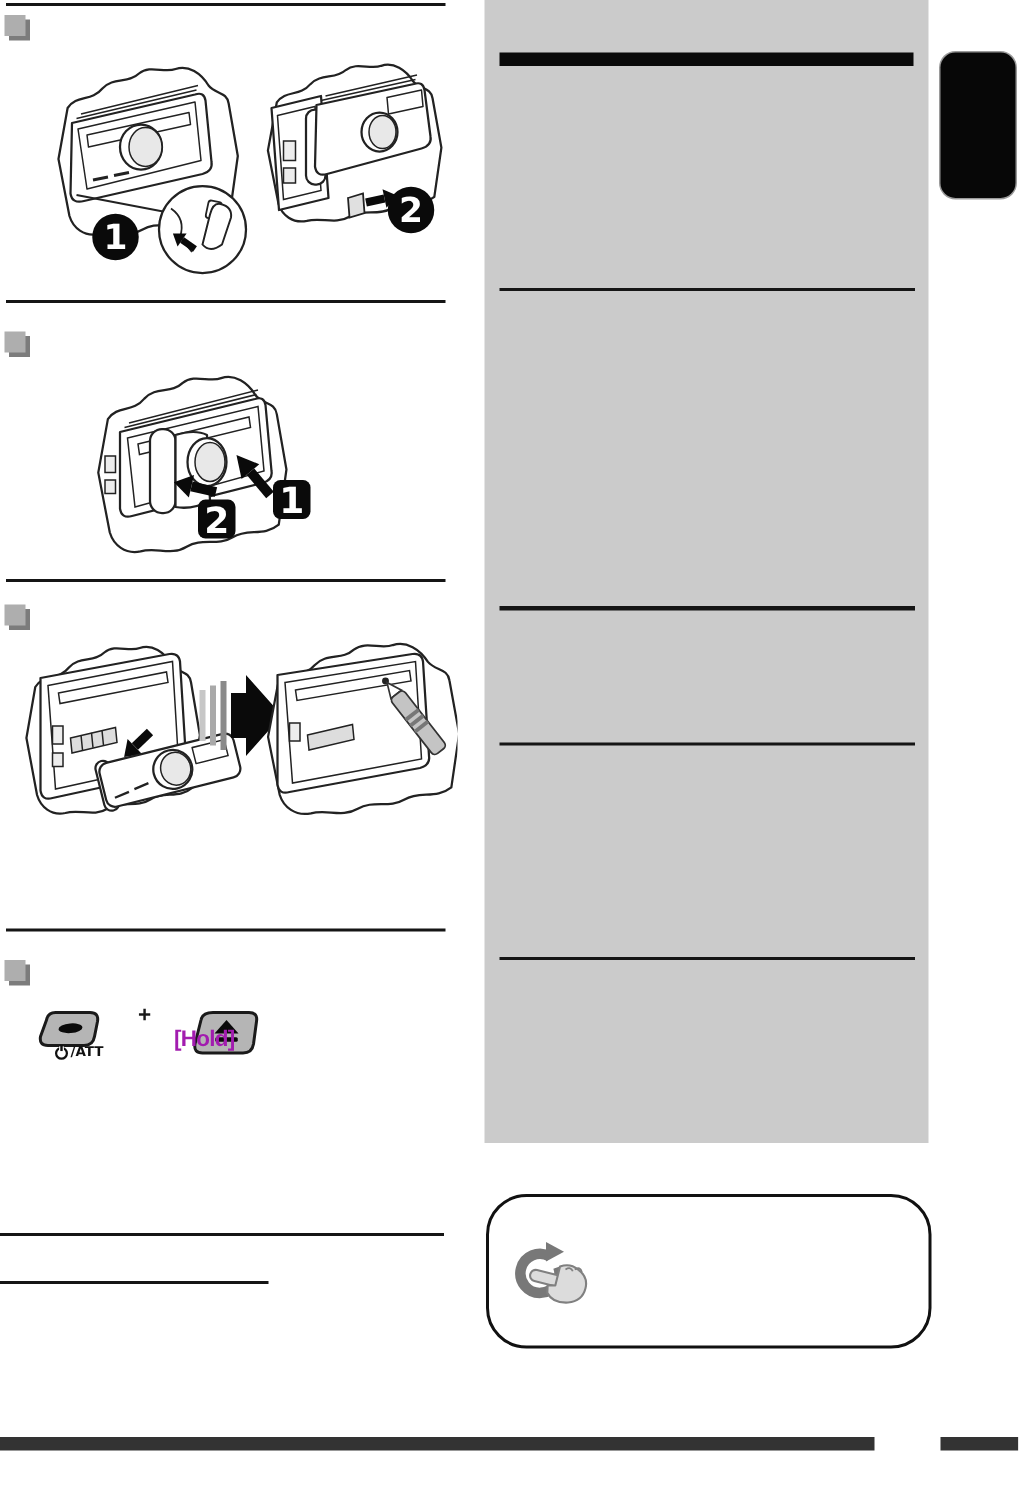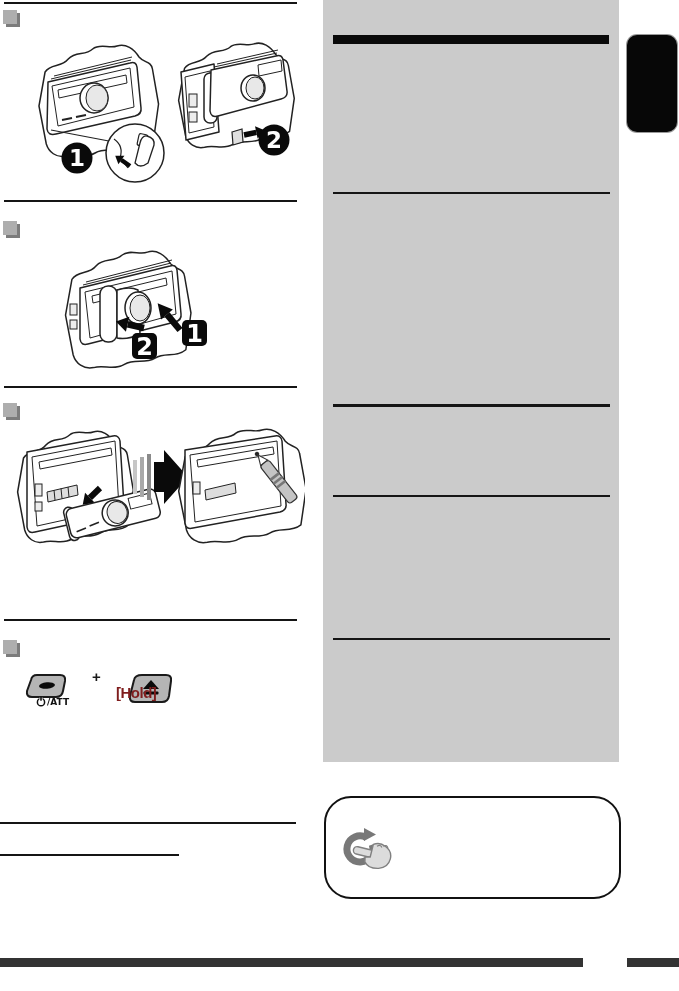--- a/index.html
+++ b/index.html
@@ -13,21 +13,21 @@
   .gray-panel{position:absolute;left:323px;top:0;width:296px;height:762px;background:#cbcbcb;}
   .heading-bar{position:absolute;left:10px;top:35px;width:276px;height:9px;background:#0a0a0a;}
   .prule{position:absolute;left:10px;width:277px;height:2px;background:#151515;}
   .lang-tab{position:absolute;left:627px;top:35px;width:50px;height:97px;background:#070707;
             border-radius:10px;box-shadow:0 0 0 1px #9a9a9a;}
   .note-box{position:absolute;left:324px;top:796px;width:293px;height:99px;background:#fff;
             border:2px solid #111;border-radius:27px;}
   .fbar{position:absolute;height:9px;background:#333333;}
   .plus-label{position:absolute;left:92px;top:668px;font-size:15px;font-weight:600;color:#1a1a1a;}
   .hold-label{position:absolute;left:80px;top:684px;font-size:15px;font-weight:600;
-              letter-spacing:-0.5px;color:#7f1d1d;padding-left:36px;}
+              letter-spacing:-0.5px;color:#a21caf;padding-left:36px;}
   .att-row{position:absolute;left:36px;top:696px;display:flex;align-items:center;gap:1px;}
   .att-label{font-size:9px;font-weight:bold;color:#111;
              font-family:"DejaVu Sans",sans-serif;}
   svg text.badge{fill:#ffffff;font-family:"DejaVu Sans",sans-serif;font-weight:bold;
                  text-anchor:middle;}
 </style>
 </head>
 <body>
 
 <div class="page">

